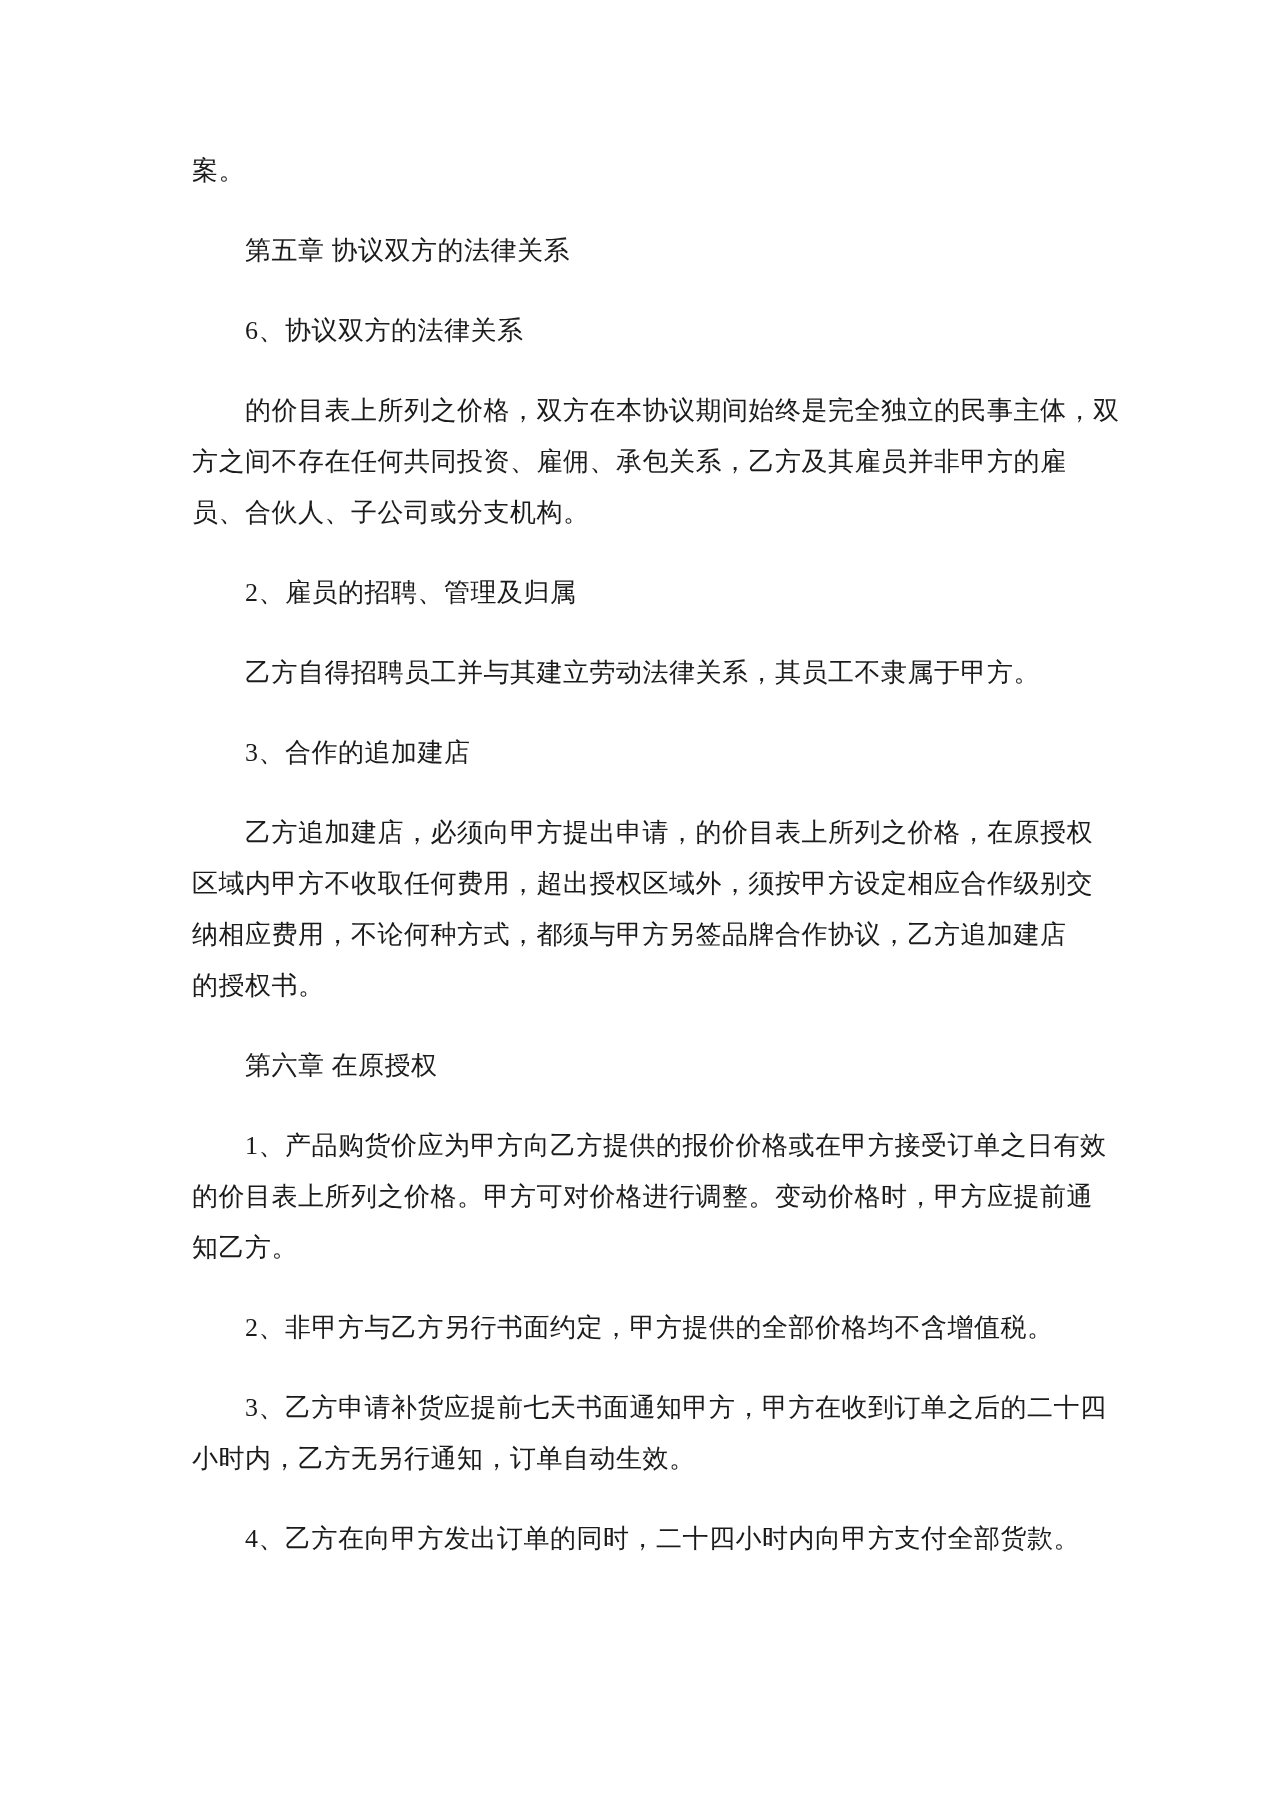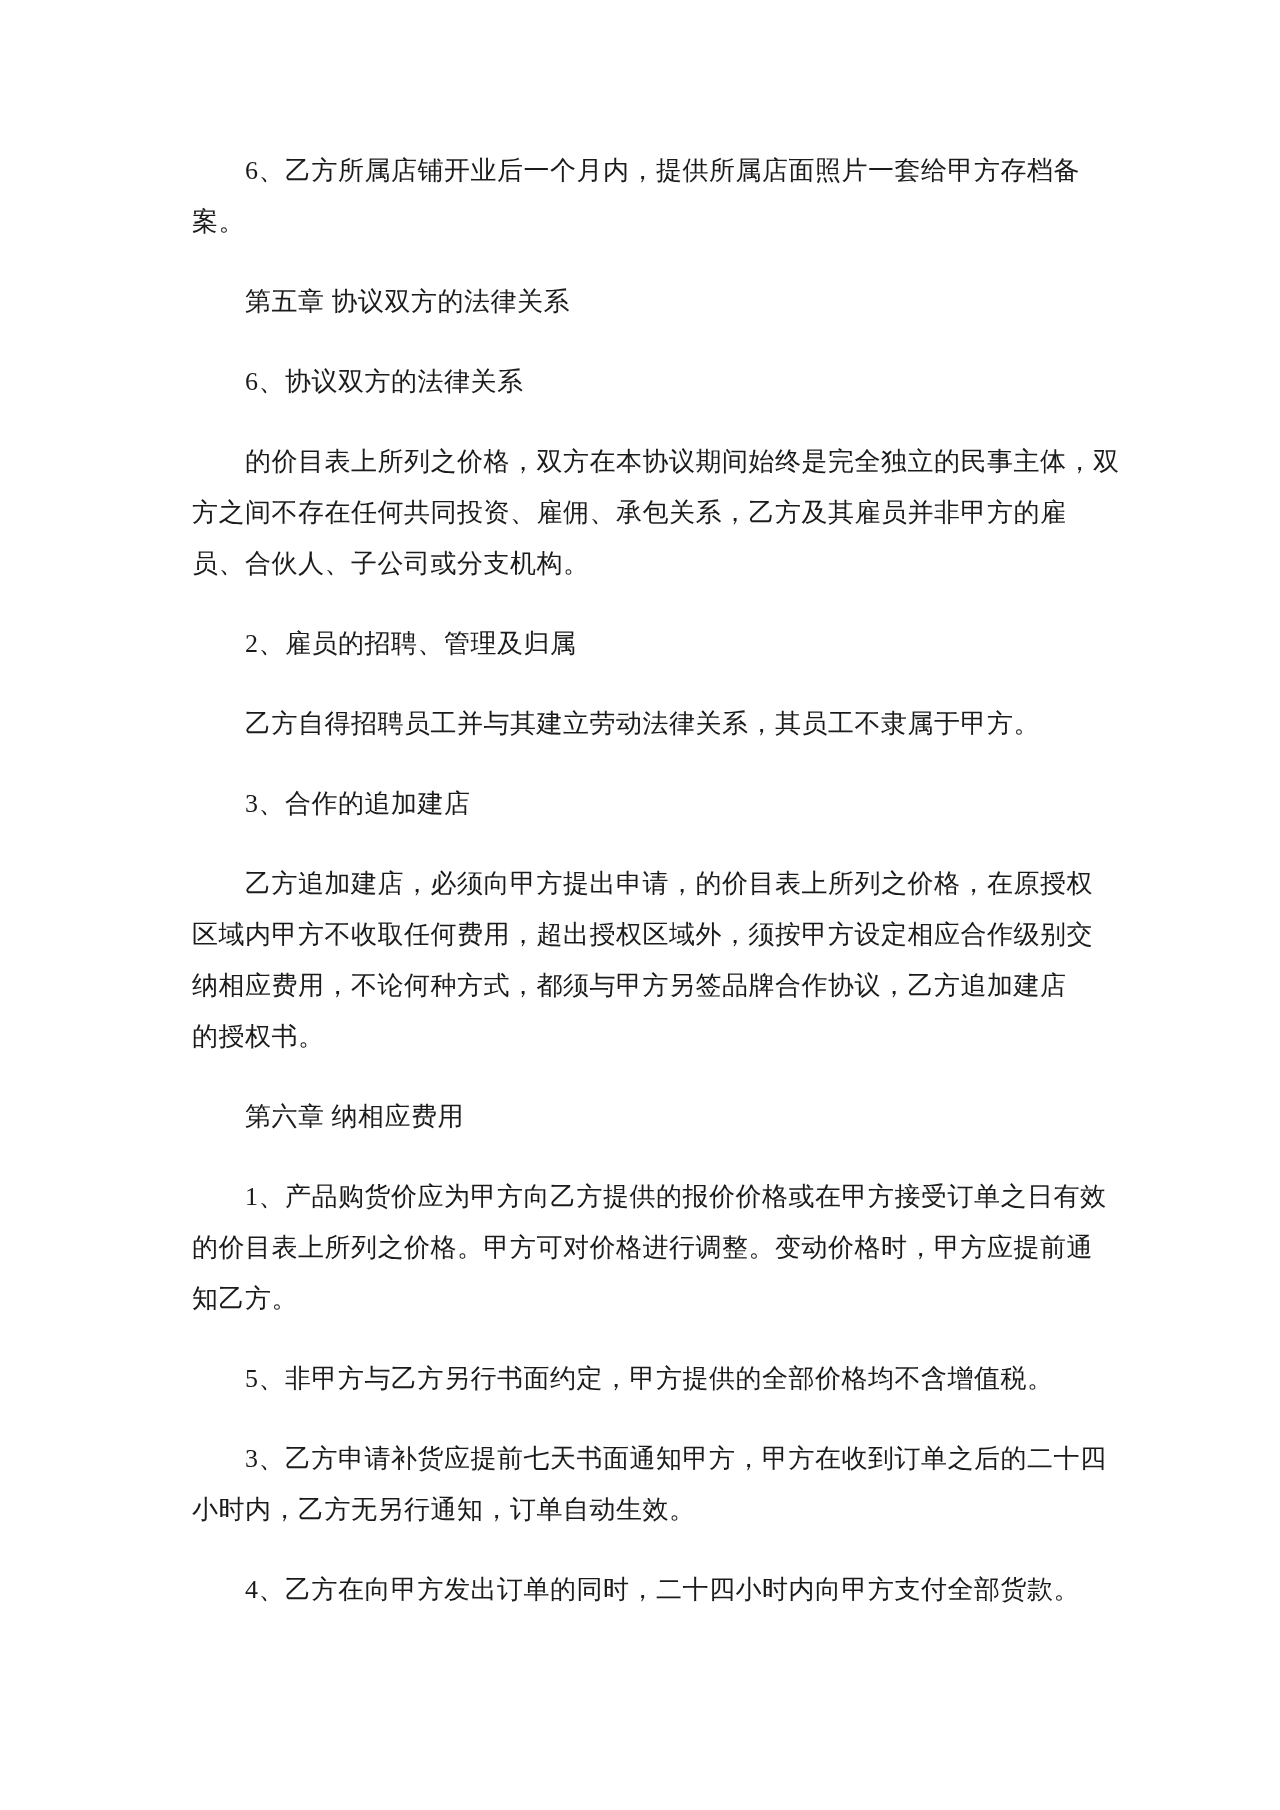--- a/index.html
+++ b/index.html
@@ -36,21 +36,20 @@
   .indent {
     text-indent: 53px;
   }
 </style>
 </head>
 <body>
 
 <div class="page">
 
   <p class="block">
-    <span class="line indent">6、乙方所属店铺开业后一个月内，提供所属店面照片一套给甲方存档备</span>
     <span class="line">案。</span>
   </p>
 
   <p class="block">
     <span class="line indent">第五章 协议双方的法律关系</span>
   </p>
 
   <p class="block">
     <span class="line indent">6、协议双方的法律关系</span>
   </p>
@@ -74,31 +73,31 @@
   </p>
 
   <p class="block">
     <span class="line indent">乙方追加建店，必须向甲方提出申请，的价目表上所列之价格，在原授权</span>
     <span class="line">区域内甲方不收取任何费用，超出授权区域外，须按甲方设定相应合作级别交</span>
     <span class="line">纳相应费用，不论何种方式，都须与甲方另签品牌合作协议，乙方追加建店</span>
     <span class="line">的授权书。</span>
   </p>
 
   <p class="block">
-    <span class="line indent">第六章 纳相应费用</span>
+    <span class="line indent">第六章 在原授权</span>
   </p>
 
   <p class="block">
     <span class="line indent">1、产品购货价应为甲方向乙方提供的报价价格或在甲方接受订单之日有效</span>
     <span class="line">的价目表上所列之价格。甲方可对价格进行调整。变动价格时，甲方应提前通</span>
     <span class="line">知乙方。</span>
   </p>
 
   <p class="block">
-    <span class="line indent">5、非甲方与乙方另行书面约定，甲方提供的全部价格均不含增值税。</span>
+    <span class="line indent">2、非甲方与乙方另行书面约定，甲方提供的全部价格均不含增值税。</span>
   </p>
 
   <p class="block">
     <span class="line indent">3、乙方申请补货应提前七天书面通知甲方，甲方在收到订单之后的二十四</span>
     <span class="line">小时内，乙方无另行通知，订单自动生效。</span>
   </p>
 
   <p class="block">
     <span class="line indent">4、乙方在向甲方发出订单的同时，二十四小时内向甲方支付全部货款。</span>
   </p>

